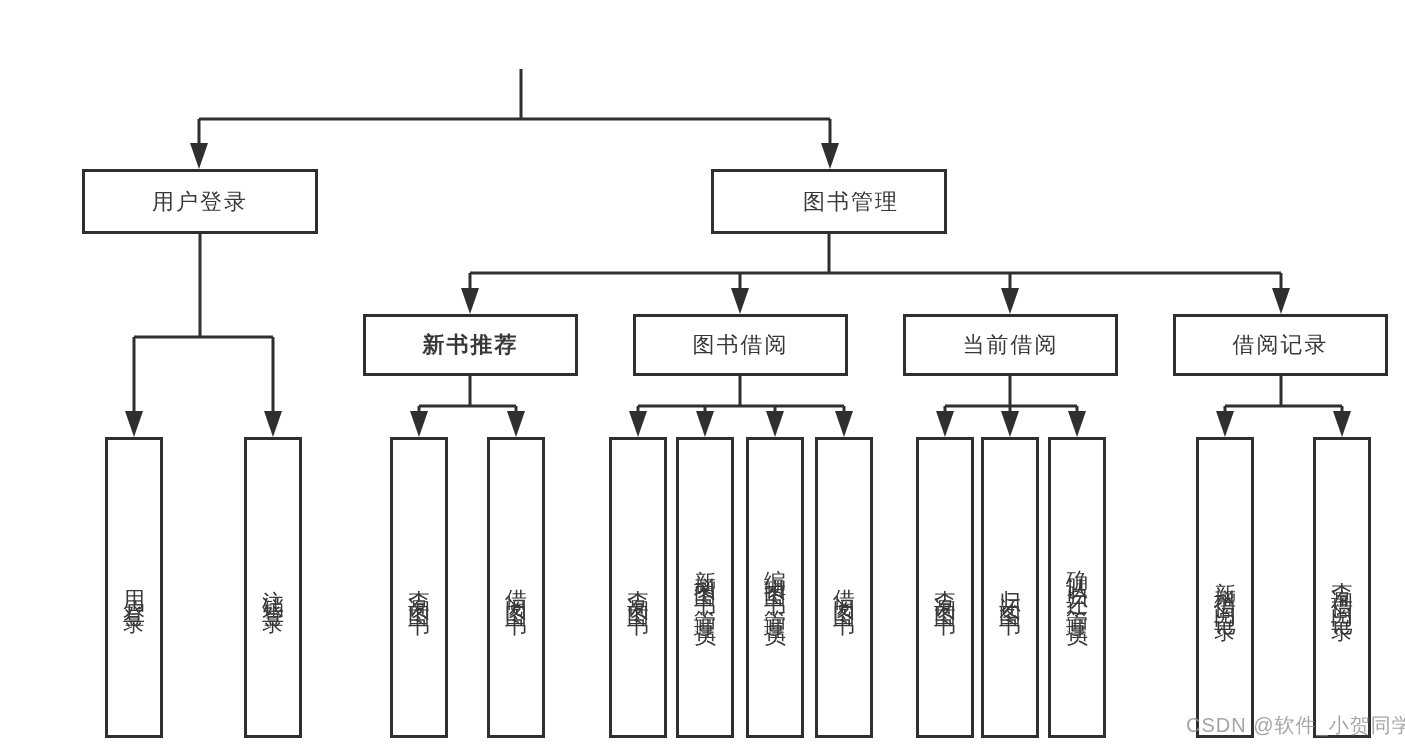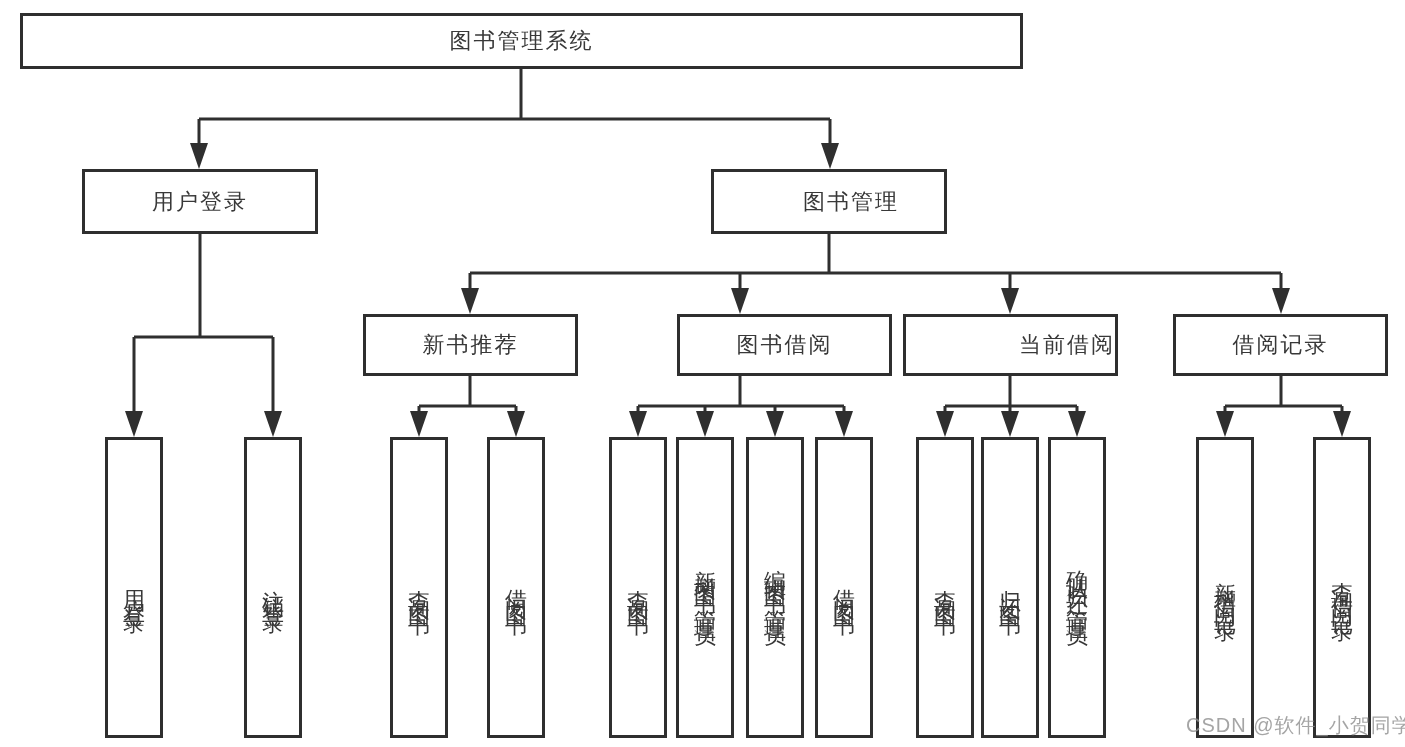--- a/index.html
+++ b/index.html
@@ -92,38 +92,35 @@
       <polygon points="766,411 784,411 775,437"></polygon>
       <polygon points="835,411 853,411 844,437"></polygon>
       <polygon points="936,411 954,411 945,437"></polygon>
       <polygon points="1001,411 1019,411 1010,437"></polygon>
       <polygon points="1068,411 1086,411 1077,437"></polygon>
       <polygon points="1216,411 1234,411 1225,437"></polygon>
       <polygon points="1333,411 1351,411 1342,437"></polygon>
     </g>
   </svg>
 
-  <div class="node" style="left:20px; top:13px; width:1003px; height:56px;">
-    <span class="lbl">图书管理系统</span>
-  </div>
 
   <div class="node" style="left:82px; top:169px; width:236px; height:65px;">
     <span class="lbl">用户登录</span>
   </div>
   <div class="node" style="left:711px; top:169px; width:236px; height:65px;padding-left:44px;">
     <span class="lbl">图书管理</span>
   </div>
 
-  <div class="node" style="left:363px; top:314px; width:215px; height:62px;">
+  <div class="node" style="left:363px; top:314px; width:215px; height:62px;font-weight:bold;">
     <span class="lbl">新书推荐</span>
   </div>
-  <div class="node" style="left:633px; top:314px; width:215px; height:62px;margin-left:44px;">
+  <div class="node" style="left:633px; top:314px; width:215px; height:62px;">
     <span class="lbl">图书借阅</span>
   </div>
-  <div class="node" style="left:903px; top:314px; width:215px; height:62px;justify-content:flex-end;">
+  <div class="node" style="left:903px; top:314px; width:215px; height:62px;">
     <span class="lbl">当前借阅</span>
   </div>
   <div class="node" style="left:1173px; top:314px; width:215px; height:62px;">
     <span class="lbl">借阅记录</span>
   </div>
 
   <div class="node" style="left:105px; top:437px; width:58px; height:301px;">
     <span class="lbl-v">用户登录</span>
   </div>
   <div class="node" style="left:244px; top:437px; width:58px; height:301px;">

